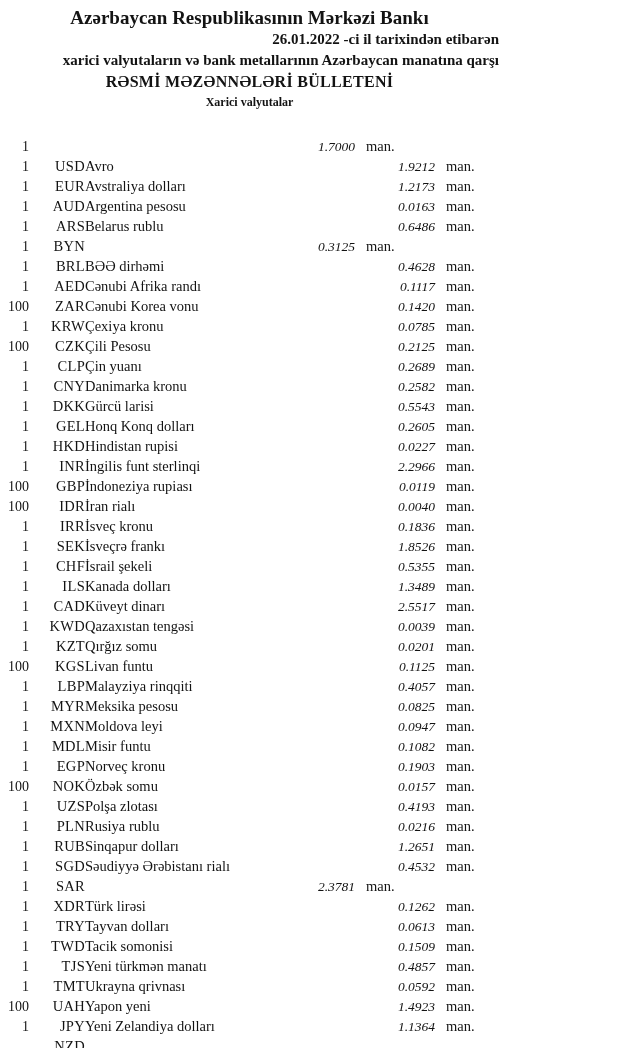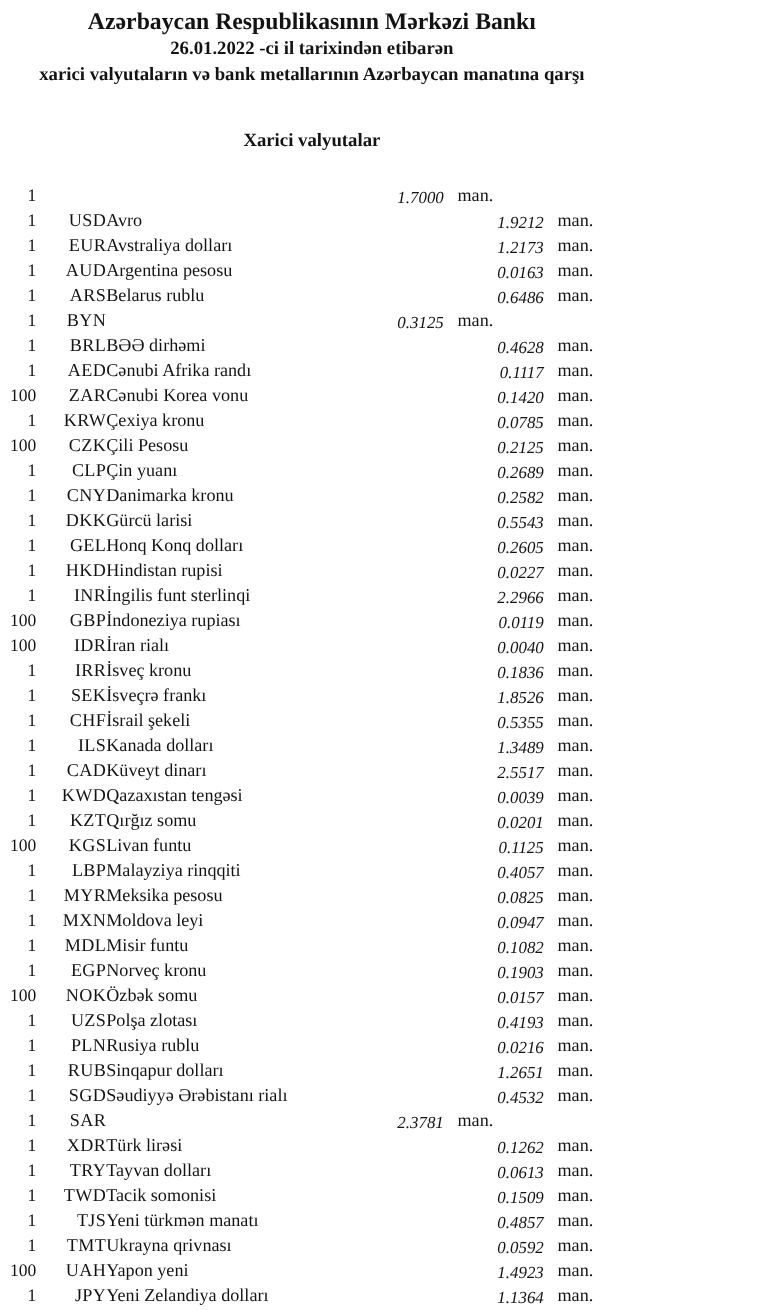--- a/index.html
+++ b/index.html
@@ -7,27 +7,26 @@
     position: relative;
     width: 499px;
     height: 1048px;
     background: #ffffff;
     overflow: hidden;
     font-family: "Liberation Serif", "DejaVu Serif", serif;
     color: #131313;
   }
   header { padding-top: 6px; text-align: center; font-weight: bold; }
   .h1 { font-size: 19px; line-height: 23px; }
-  .h2 { font-size: 15px; line-height: 21px; }
+  .h2 { font-size: 15px; line-height: 21px; text-align: right; }
   .h3 { font-size: 16px; line-height: 22px; letter-spacing: 0.3px; }
   .section-title {
-    margin-top: 33px;
     text-align: center;
     font-weight: bold;
-    font-size: 15px;
+    font-size: 12px;
     line-height: 18px;
   }
   .rates-table { margin-top: 7px; padding-right: 20px; }
   .row {
     display: grid;
     grid-template-columns: 29px 56px 1fr 80px 44px;
     height: 20px;
     align-items: center;
   }
   .qty   { text-align: right;  font-size: 14px; }
@@ -37,20 +36,21 @@
   .unit  { text-align: left;   font-size: 14.5px; padding-left: 11px; }
 </style>
 </head>
 <body>
 
 <div class="page">
   <header>
     <div class="h1">Azərbaycan Respublikasının Mərkəzi Bankı</div>
     <div class="h2">26.01.2022 -ci il tarixindən etibarən</div>
     <div class="h2">xarici valyutaların və bank metallarının Azərbaycan manatına qarşı</div>
+    <div class="h3">RƏSMİ MƏZƏNNƏLƏRİ BÜLLETENİ</div>
   </header>
 
   <div class="section-title">Xarici valyutalar</div>
 
   <div class="rates-table" id="rates-table">
       <div class="row">
         <span class="qty">1</span>
         <span class="code">USD</span>
         <span class="rate">1.7000</span>
         <span class="unit">man.</span>

